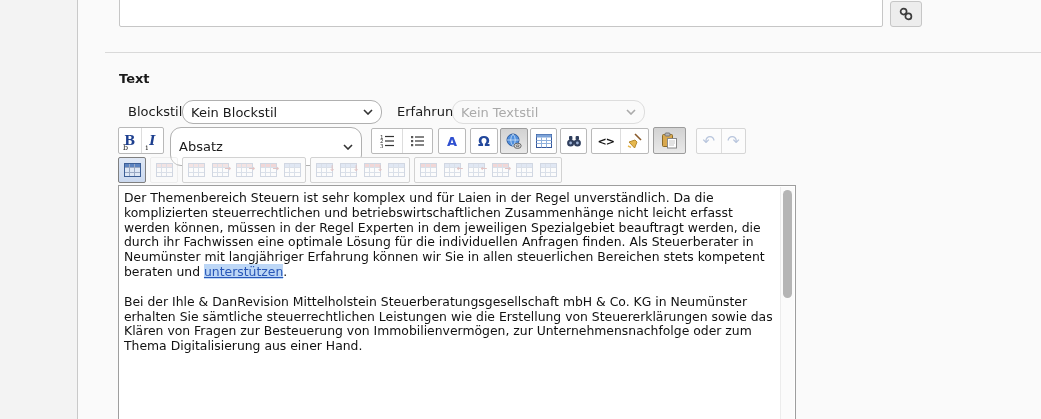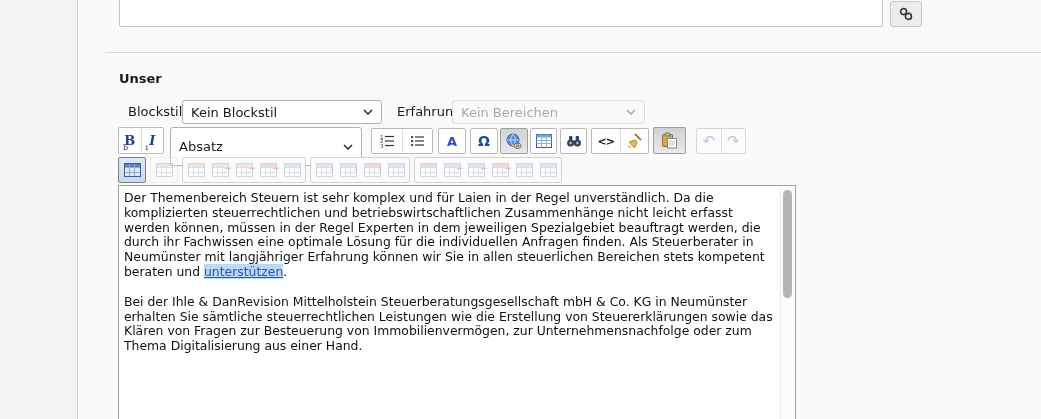--- a/index.html
+++ b/index.html
@@ -14,21 +14,21 @@
   
   .header-input{left:119px;top:-9px;width:764px;height:36px;background:#fff;
     border:1px solid #c6c6c6;border-radius:2px;outline:none;font-size:13px;padding:0 6px;box-sizing:border-box;}
   .link-btn{left:890px;top:1px;width:32px;height:26px;background:#ededed;border:1px solid #c6c6c6;
     border-radius:3px;display:flex;align-items:center;justify-content:center;cursor:pointer;box-sizing:border-box;}
   
   .section-line{left:105px;top:52px;width:936px;height:1px;background:#d9d9d9;}
   .section-title{left:119px;top:71px;font-weight:bold;font-size:13px;}
   
   .lbl{font-size:13px;}
-  .sel{background:#fff;border:1px solid #b0b0b0;border-radius:3px;display:flex;align-items:center;
+  .sel{background:#fff;border:1px solid #b0b0b0;border-radius:11px;display:flex;align-items:center;
     box-sizing:border-box;padding:0 8px;font-size:13px;cursor:pointer;}
   .sel .caret{margin-left:auto;}
   .sel.disabled{background:#fafafa;border-color:#ddd;color:#aaa;cursor:default;}
   
   .btn,.group{box-sizing:border-box;}
   .btn{border:1px solid #b9b9b9;border-radius:2px;background:#fff;display:flex;align-items:center;
     justify-content:center;cursor:pointer;}
   .btn.pressed{background:linear-gradient(#d2d2d2,#e9e9e9);border-color:#9d9d9d;}
   .group{border:1px solid #b9b9b9;border-radius:2px;background:#fff;display:flex;}
   .group .tb{width:50%;height:100%;display:flex;align-items:center;justify-content:center;cursor:pointer;}
@@ -84,34 +84,34 @@
     <svg width="16" height="16" viewBox="0 0 16 16">
       <g fill="none" stroke="#3c3c3c" stroke-width="1.7">
         <circle cx="5.6" cy="5.6" r="3"></circle>
           <circle cx="10.4" cy="10.4" r="3"></circle>
       </g>
     </svg>
   </span>
 </div>
 
 <div class="abs section-line"></div>
-<div class="abs section-title">Unser</div>
+<div class="abs section-title">Text</div>
 
 <span class="abs lbl" style="left:128px;top:104px;">Blockstil:</span>
 <div class="abs sel" style="left:182px;top:100px;width:200px;height:24px;">
   <span>Kein Blockstil</span>
   <span class="caret">
     <svg width="10" height="6" viewBox="0 0 10 6">
         <polyline points="1,1 5,5 9,1" fill="none" stroke="#333" stroke-width="1.6"></polyline>
       </svg>
   </span>
 </div>
 <span class="abs lbl" style="left:397px;top:104px;">Erfahrung:</span>
 <div class="abs sel disabled" style="left:452px;top:100px;width:193px;height:24px;">
-  <span>Kein Bereichen</span>
+  <span>Kein Textstil</span>
   <span class="caret">
     <svg width="10" height="6" viewBox="0 0 10 6">
         <polyline points="1,1 5,5 9,1" fill="none" stroke="#aaa" stroke-width="1.6"></polyline>
       </svg>
   </span>
 </div>
 
 <div class="abs group" style="left:118px;top:127px;width:46px;height:27px;">
   <div class="tb bi">
     <span class="main">B</span>

